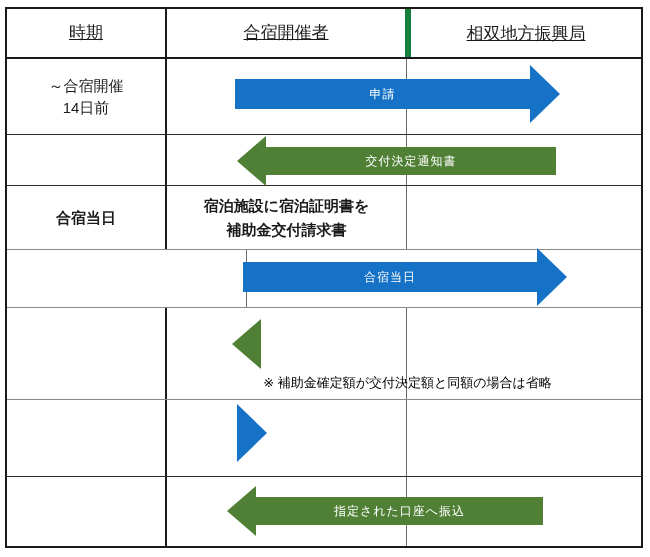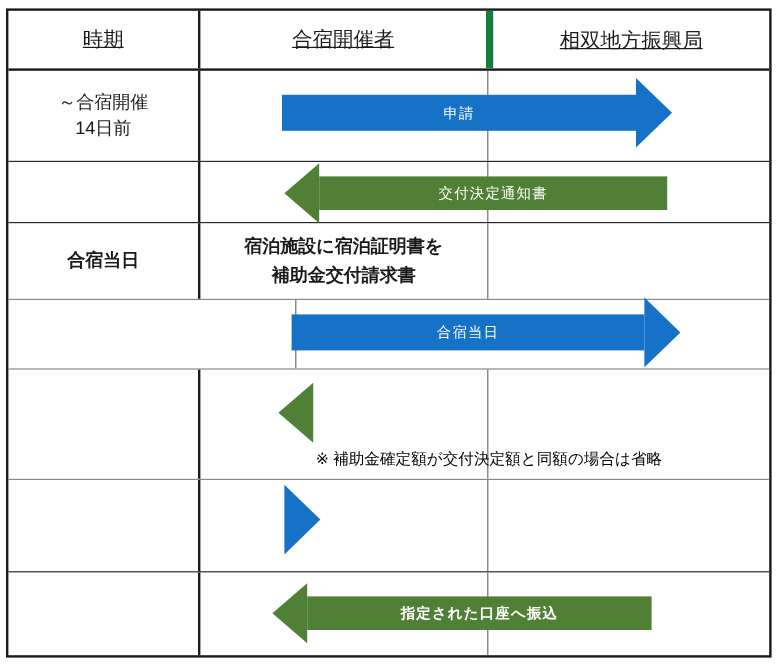--- a/index.html
+++ b/index.html
@@ -35,21 +35,21 @@
   .head-right-blue{width:0;height:0;border-top:29px solid transparent;border-bottom:29px solid transparent;
       border-left:30px solid var(--arrow-blue);}
   .head-left-green{width:0;height:0;border-top:25px solid transparent;border-bottom:25px solid transparent;
       border-right:29px solid var(--arrow-green);}
 
   .a1{left:235px;top:65px;width:325px;height:58px;}
   .a2{left:237px;top:136px;width:319px;height:50px;}
   .a3{left:243px;top:248px;width:324px;height:58px;}
   .a4{left:232px;top:319px;width:321px;height:50px;}
   .a6{left:237px;top:404px;width:322px;height:58px;}
-  .a7{left:227px;top:486px;width:316px;height:50px;font-weight:bold;}
+  .a7{left:227px;top:486px;width:316px;height:50px;}
 
   .footnote{position:absolute;left:235px;top:374px;width:345px;text-align:center;
       font-size:13px;color:#000000;z-index:5;white-space:nowrap;}
 </style>
 </head>
 <body>
 
 <div class="canvas">
 
   <div class="table">

